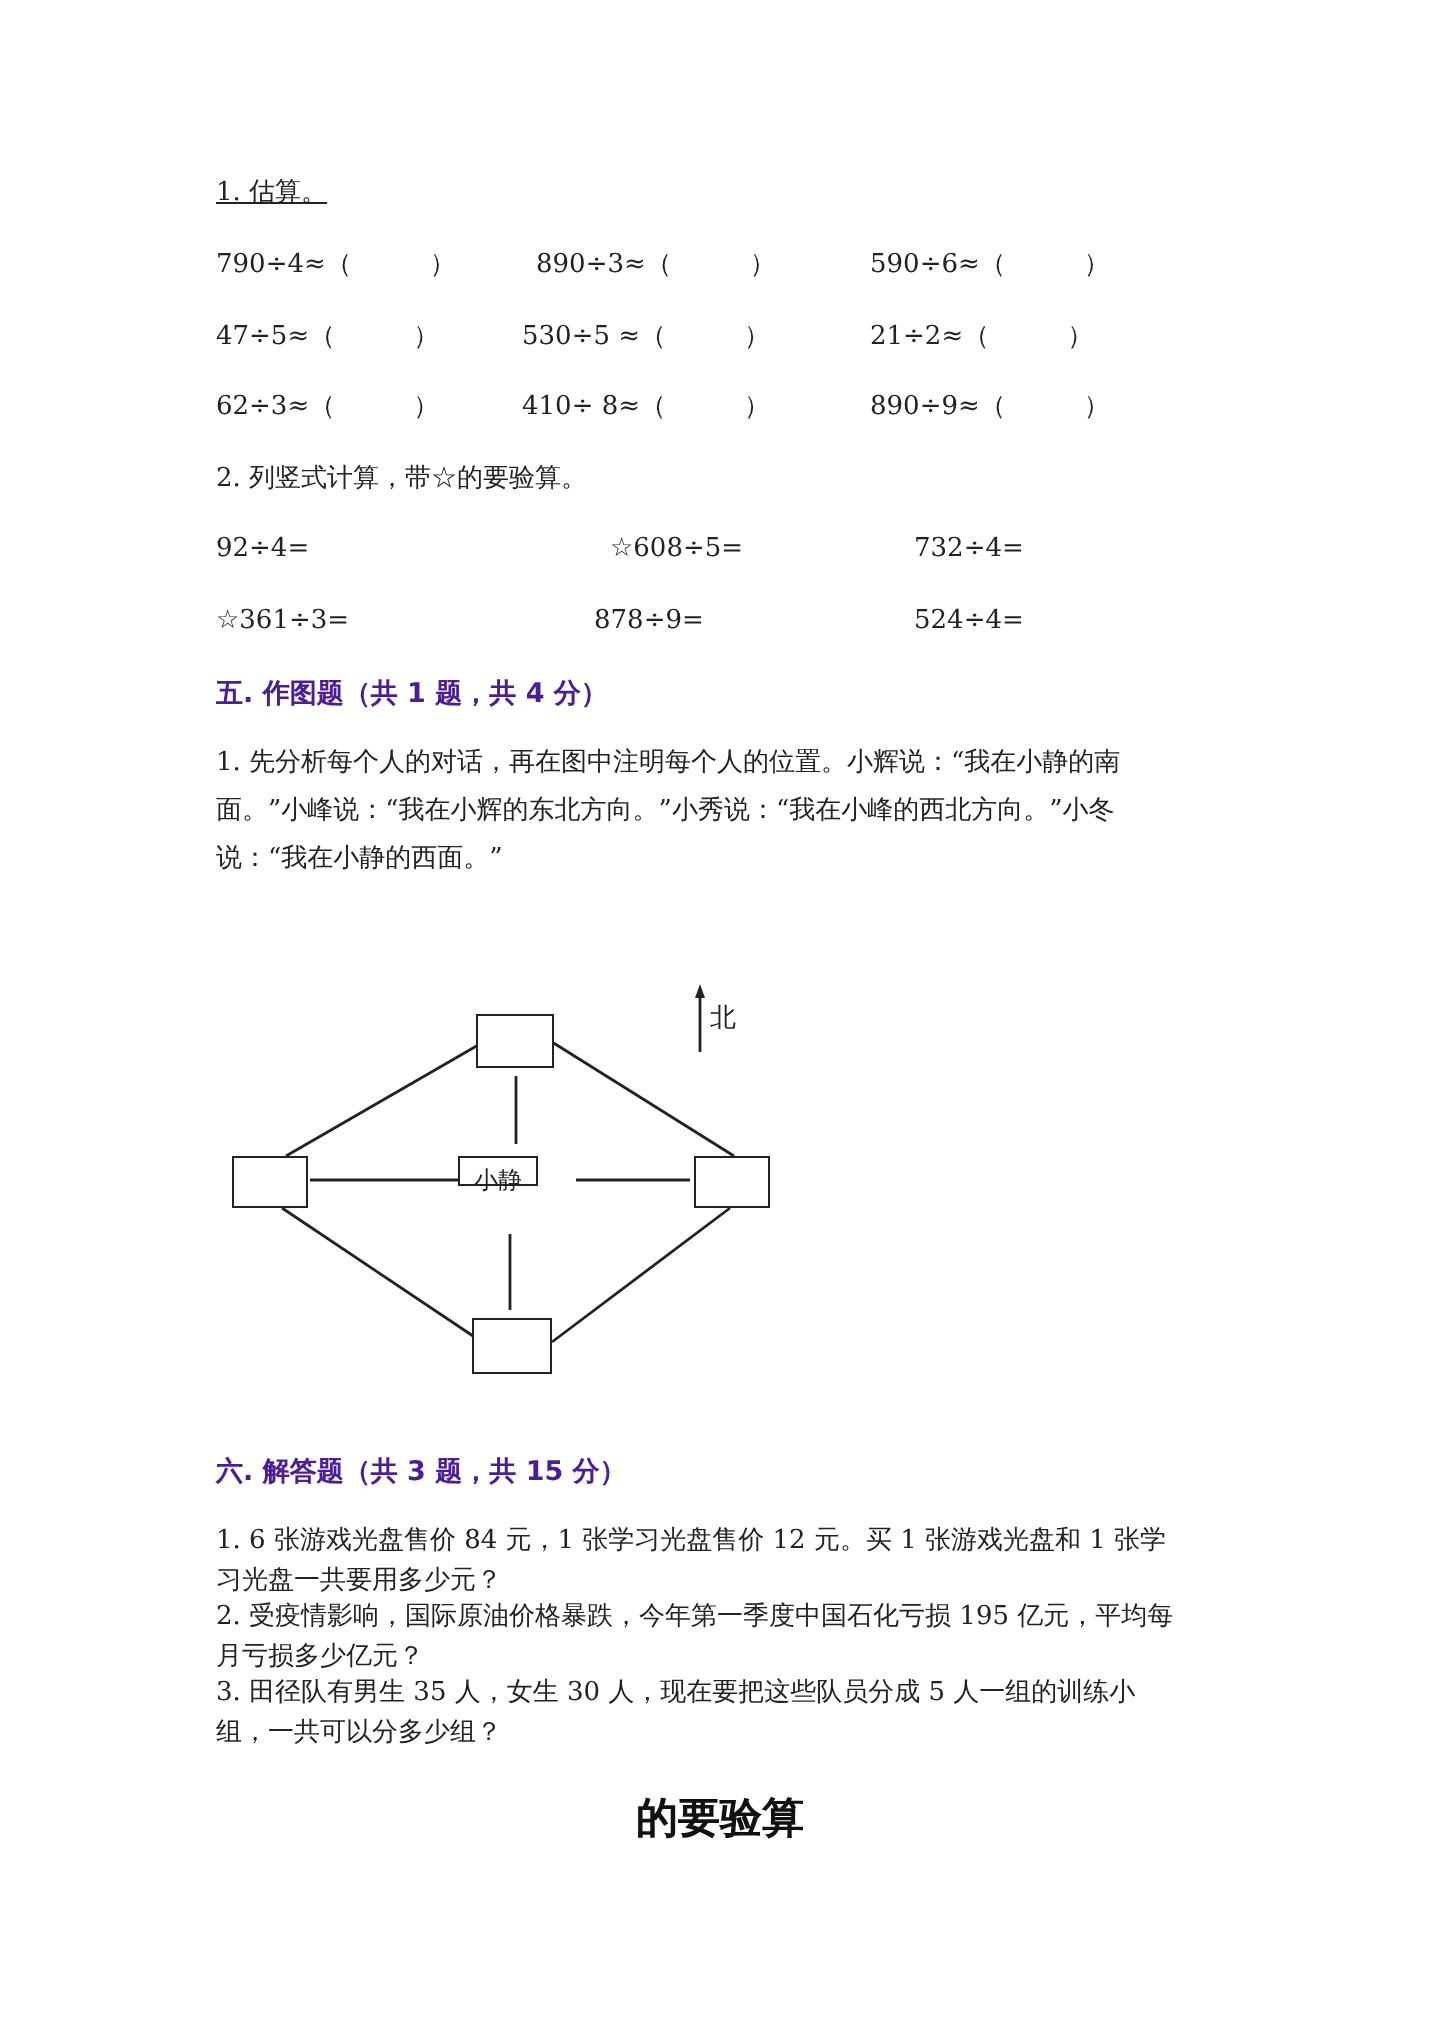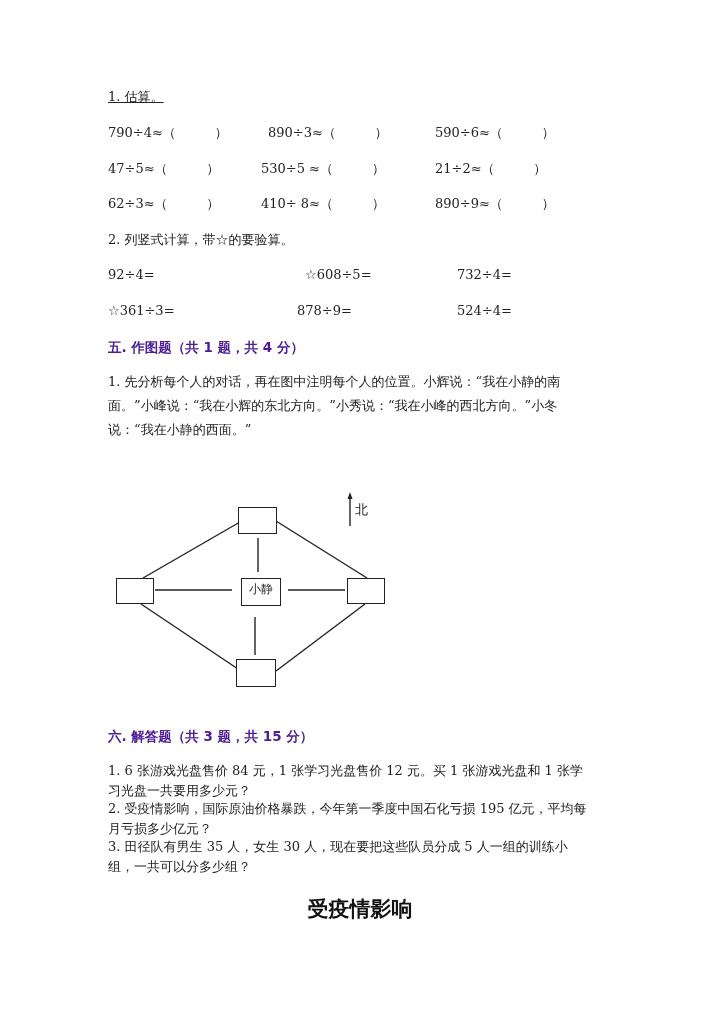--- a/index.html
+++ b/index.html
@@ -60,23 +60,23 @@
       <line x1="255" y1="617" x2="255" y2="655"></line>
 
       <line x1="350" y1="497" x2="350" y2="526"></line>
     </g>
     <polygon points="350,492 347.5,499 352.5,499" fill="#222"></polygon>
   </svg>
   <div class="t" style="left:355px;top:501px;font-size:13px;font-family:'DejaVu Sans',sans-serif;">北</div>
 
   <div class="box" style="left:238px;top:507px;width:39px;height:27px;"></div>
   <div class="box" style="left:116px;top:578px;width:38px;height:26px;"></div>
-  <div class="box center-label" style="left:241px;top:578px;width:40px;height:28px;font-family:Liberation Mono, monospace;">小静</div>
+  <div class="box center-label" style="left:229px;top:578px;width:40px;height:15px;">小静</div>
   <div class="box" style="left:347px;top:578px;width:38px;height:26px;"></div>
   <div class="box" style="left:236px;top:659px;width:40px;height:28px;"></div>
 </div>
 
 <div class="h" style="left:108px;top:727px;">六. 解答题（共 3 题，共 15 分）</div>
 <div class="para2" style="left:108px;top:761px;">1. 6 张游戏光盘售价 84 元，1 张学习光盘售价 12 元。买 1 张游戏光盘和 1 张学习光盘一共要用多少元？</div>
 <div class="para2" style="left:108px;top:799px;">2. 受疫情影响，国际原油价格暴跌，今年第一季度中国石化亏损 195 亿元，平均每月亏损多少亿元？</div>
 <div class="para2" style="left:108px;top:837px;">3. 田径队有男生 35 人，女生 30 人，现在要把这些队员分成 5 人一组的训练小组，一共可以分多少组？</div>
 
-<div class="title" style="top:895px;">受疫情影响</div>
+<div class="title" style="top:895px;">的要验算</div>
 
 </body></html>

